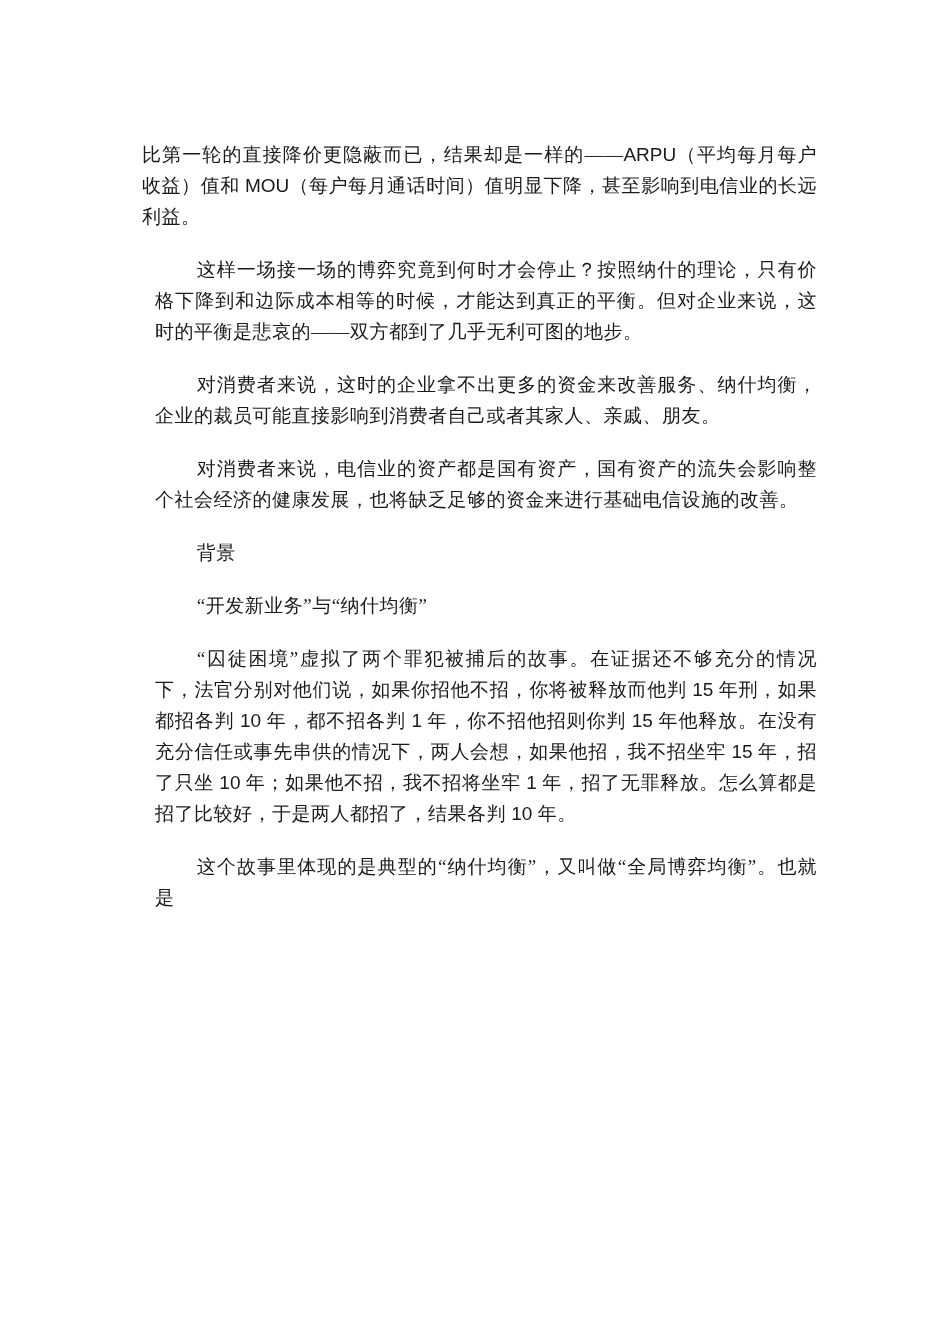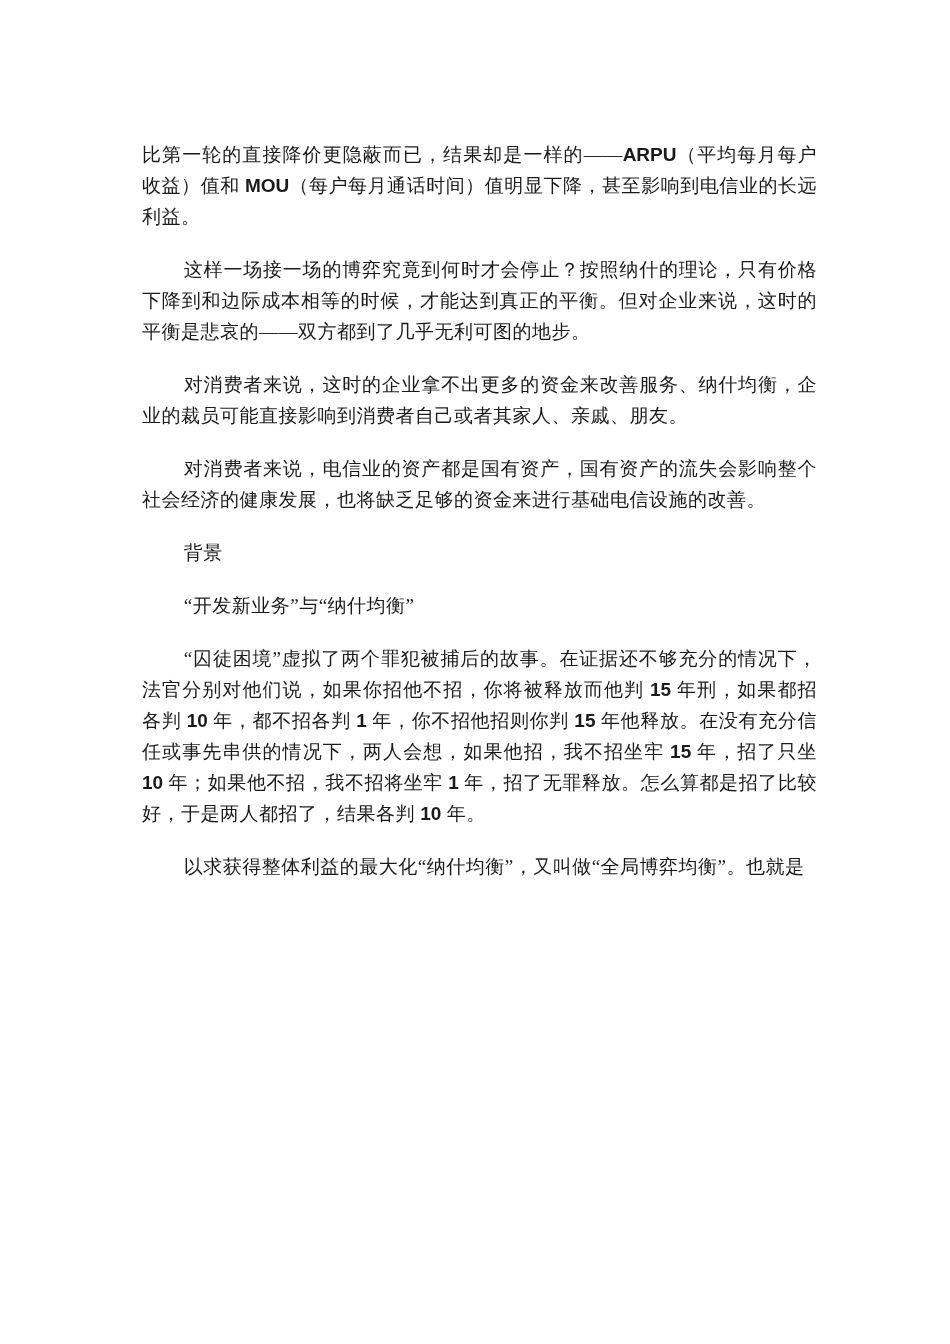--- a/index.html
+++ b/index.html
@@ -20,33 +20,34 @@
   }
   .para {
     margin: 0 0 22px 0;
     font-size: 19px;
     line-height: 31px;
     text-align: justify;
     letter-spacing: 0.5px;
   }
   .para.indent {
     text-indent: 2.2em;
+    margin-left: 13px;
   }
   
   .latin {
     font-family: "Liberation Sans", "DejaVu Sans", sans-serif;
-    font-weight: bold;
+    font-weight: normal;
     letter-spacing: 0;
   }
 </style>
 </head>
 <body>
 
 <div class="page">
   <p class="para">比第一轮的直接降价更隐蔽而已，结果却是一样的——<span class="latin">ARPU</span>（平均每月每户收益）值和 <span class="latin">MOU</span>（每户每月通话时间）值明显下降，甚至影响到电信业的长远利益。</p>
   <p class="para indent">这样一场接一场的博弈究竟到何时才会停止？按照纳什的理论，只有价格下降到和边际成本相等的时候，才能达到真正的平衡。但对企业来说，这时的平衡是悲哀的——双方都到了几乎无利可图的地步。</p>
   <p class="para indent">对消费者来说，这时的企业拿不出更多的资金来改善服务、纳什均衡，企业的裁员可能直接影响到消费者自己或者其家人、亲戚、朋友。</p>
   <p class="para indent">对消费者来说，电信业的资产都是国有资产，国有资产的流失会影响整个社会经济的健康发展，也将缺乏足够的资金来进行基础电信设施的改善。</p>
   <p class="para indent">背景</p>
   <p class="para indent">“开发新业务”与“纳什均衡”</p>
   <p class="para indent">“囚徒困境”虚拟了两个罪犯被捕后的故事。在证据还不够充分的情况下，法官分别对他们说，如果你招他不招，你将被释放而他判 <span class="latin">15</span> 年刑，如果都招各判 <span class="latin">10</span> 年，都不招各判 <span class="latin">1</span> 年，你不招他招则你判 <span class="latin">15</span> 年他释放。在没有充分信任或事先串供的情况下，两人会想，如果他招，我不招坐牢 <span class="latin">15</span> 年，招了只坐 <span class="latin">10</span> 年；如果他不招，我不招将坐牢 <span class="latin">1</span> 年，招了无罪释放。怎么算都是招了比较好，于是两人都招了，结果各判 <span class="latin">10</span> 年。</p>
-  <p class="para indent">以求获得整体利益的最大化“纳什均衡”，又叫做“全局博弈均衡”。也就是</p>
+  <p class="para indent">这个故事里体现的是典型的“纳什均衡”，又叫做“全局博弈均衡”。也就是</p>
 </div>
 
 </body></html>

